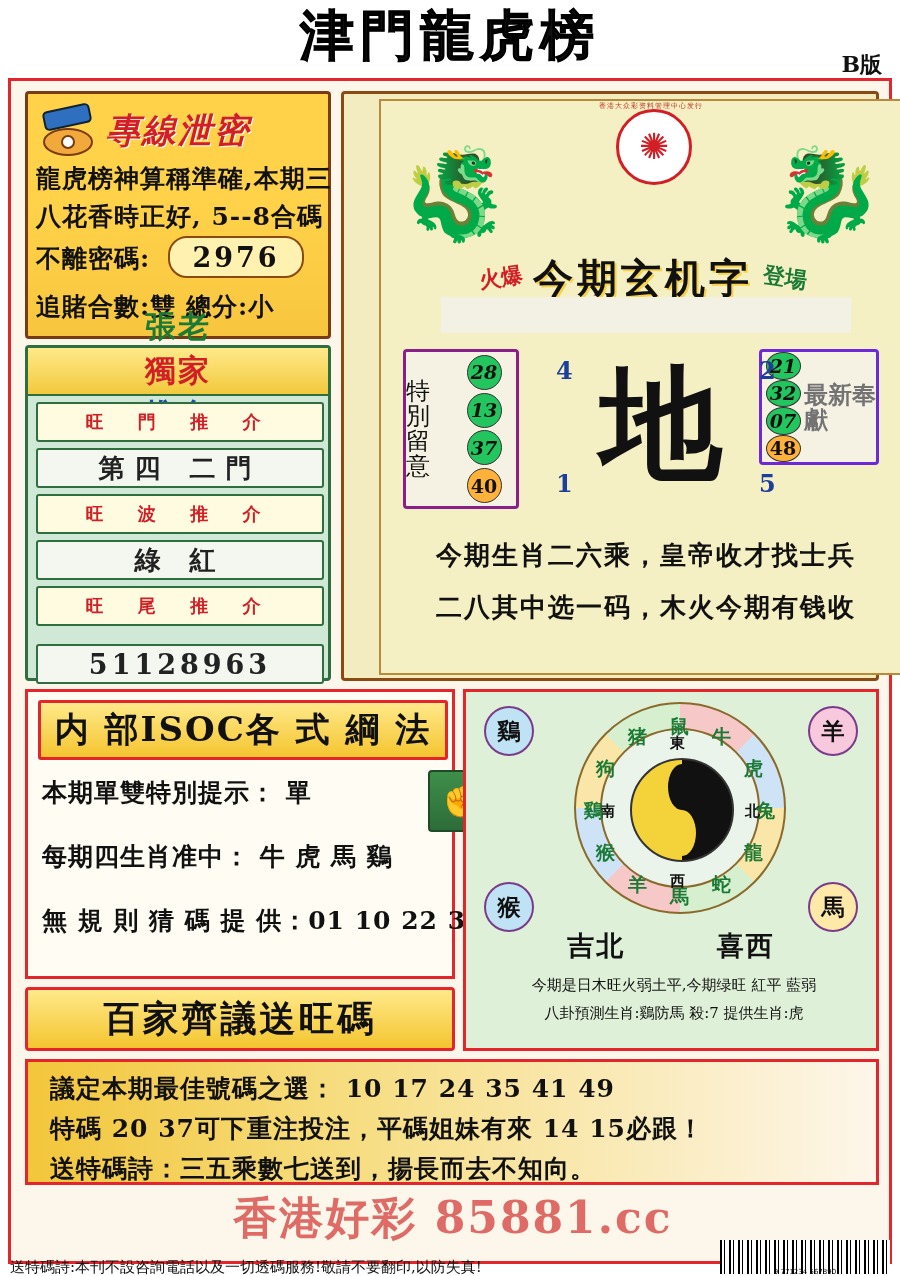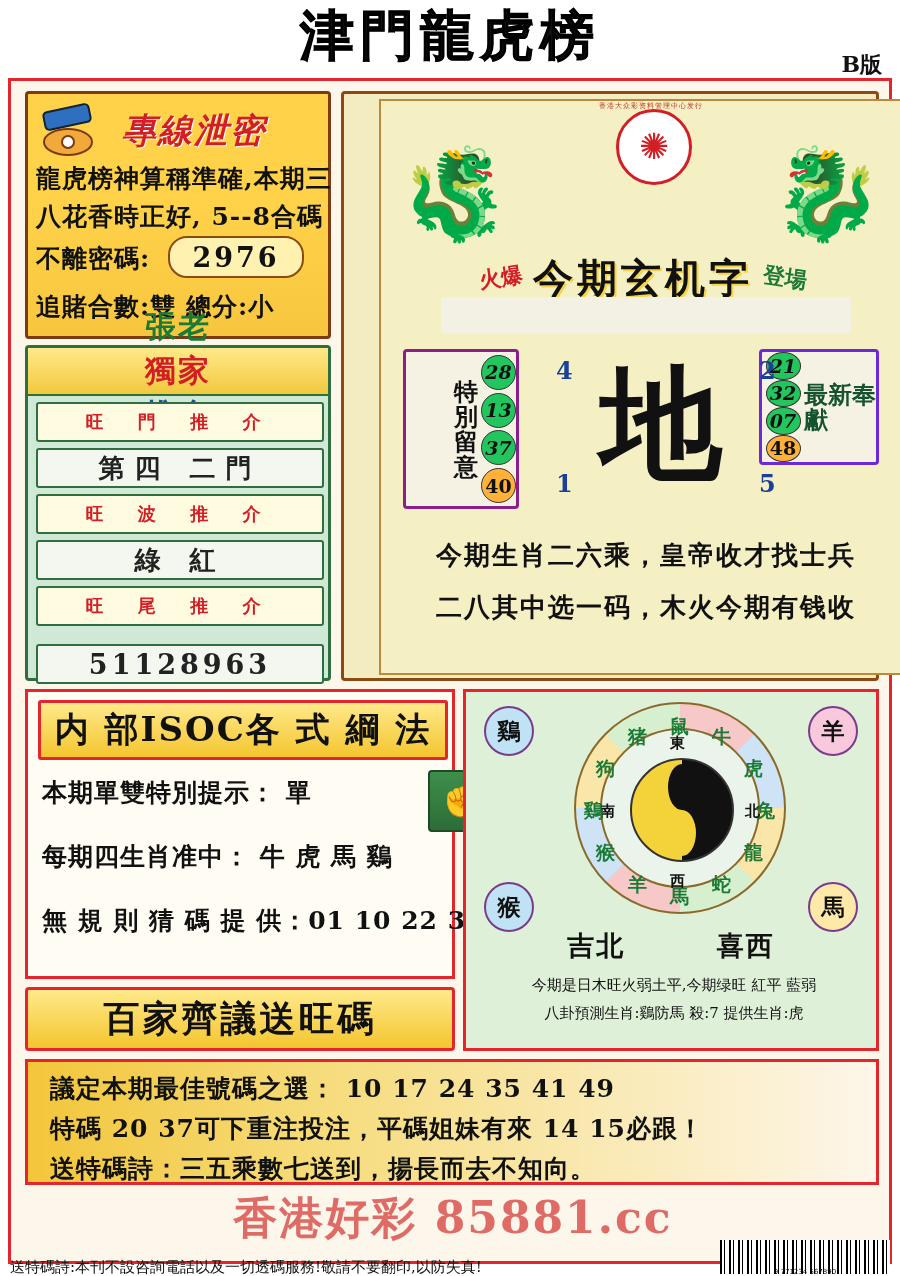--- a/index.html
+++ b/index.html
@@ -38,21 +38,21 @@
   .tl-box{
     position:absolute;left:14px;top:10px;width:306px;height:248px;
     border:3px solid #7a3b12;border-radius:4px;
     background:linear-gradient(180deg,#ffd24a 0%,#ffd24a 45%,#f7c63e 100%);
     box-sizing:border-box;
   }
   .phone-icon{
     position:absolute;left:10px;top:8px;width:66px;height:56px;
   }
   .tl-badge{
-    position:absolute;left:94px;top:14px;
+    position:absolute;left:78px;top:14px;
     font-family:"DejaVu Serif","Liberation Serif",serif;
     font-size:34px;font-weight:bold;color:#d21f26;
     font-style:italic;letter-spacing:2px;
     text-shadow:1px 1px 0 #fff;
   }
   .tl-line{
     position:absolute;left:8px;font-size:25px;color:#111;
     font-family:"DejaVu Serif","Liberation Serif",serif;font-weight:bold;
     letter-spacing:1px;white-space:nowrap;
   }
@@ -145,41 +145,41 @@
   }
 
   
   .spec{
     position:absolute;left:22px;top:248px;width:116px;height:160px;
     border:3px solid #8a1f8a;border-radius:4px;background:#f6f2e3;box-sizing:border-box;
     display:flex;
   }
   .spec .lbl{
     width:46px;display:flex;flex-direction:column;align-items:center;justify-content:center;
-    font-family:"DejaVu Serif","Liberation Serif",serif;font-size:24px;font-weight:bold;color:#111;line-height:1.05;padding-left:48px;
+    font-family:"DejaVu Serif","Liberation Serif",serif;font-size:24px;font-weight:normal;color:#111;line-height:1.05;
   }
   .spec .balls{flex:1;display:flex;flex-direction:column;align-items:center;justify-content:space-evenly;}
   .ball{
     width:33px;height:33px;border-radius:50%;
     display:flex;align-items:center;justify-content:center;
     font-family:"DejaVu Serif","Liberation Serif",serif;
     font-size:19px;font-weight:bold;color:#111;border:1px solid #333;
   }
   .ball.y{background:#22c55e;font-style:italic;}
   .ball.o{background:#ffb13a;}
 
   .latest{
     position:absolute;right:22px;top:248px;width:120px;height:116px;
     border:3px solid #6d28d9;border-radius:4px;background:#f6f2e3;box-sizing:border-box;
     display:flex;
   }
   .latest .balls{width:42px;display:flex;flex-direction:column;align-items:center;justify-content:space-evenly;}
   .latest .lbl{
     flex:1;display:flex;flex-direction:column;align-items:center;justify-content:center;
-    font-family:"DejaVu Serif","Liberation Serif",serif;font-size:24px;font-weight:bold;color:#14532d;line-height:1.05;
+    font-family:"DejaVu Serif","Liberation Serif",serif;font-size:24px;font-weight:bold;color:#737373;line-height:1.05;
   }
 
   .bigchar{
     position:absolute;left:200px;top:240px;width:160px;height:170px;
     display:flex;align-items:center;justify-content:center;
     font-family:"DejaVu Serif","Liberation Serif",serif;
     font-size:122px;font-weight:bold;color:#111;
   }
   .corner{
     position:absolute;font-family:"DejaVu Serif","Liberation Serif",serif;

